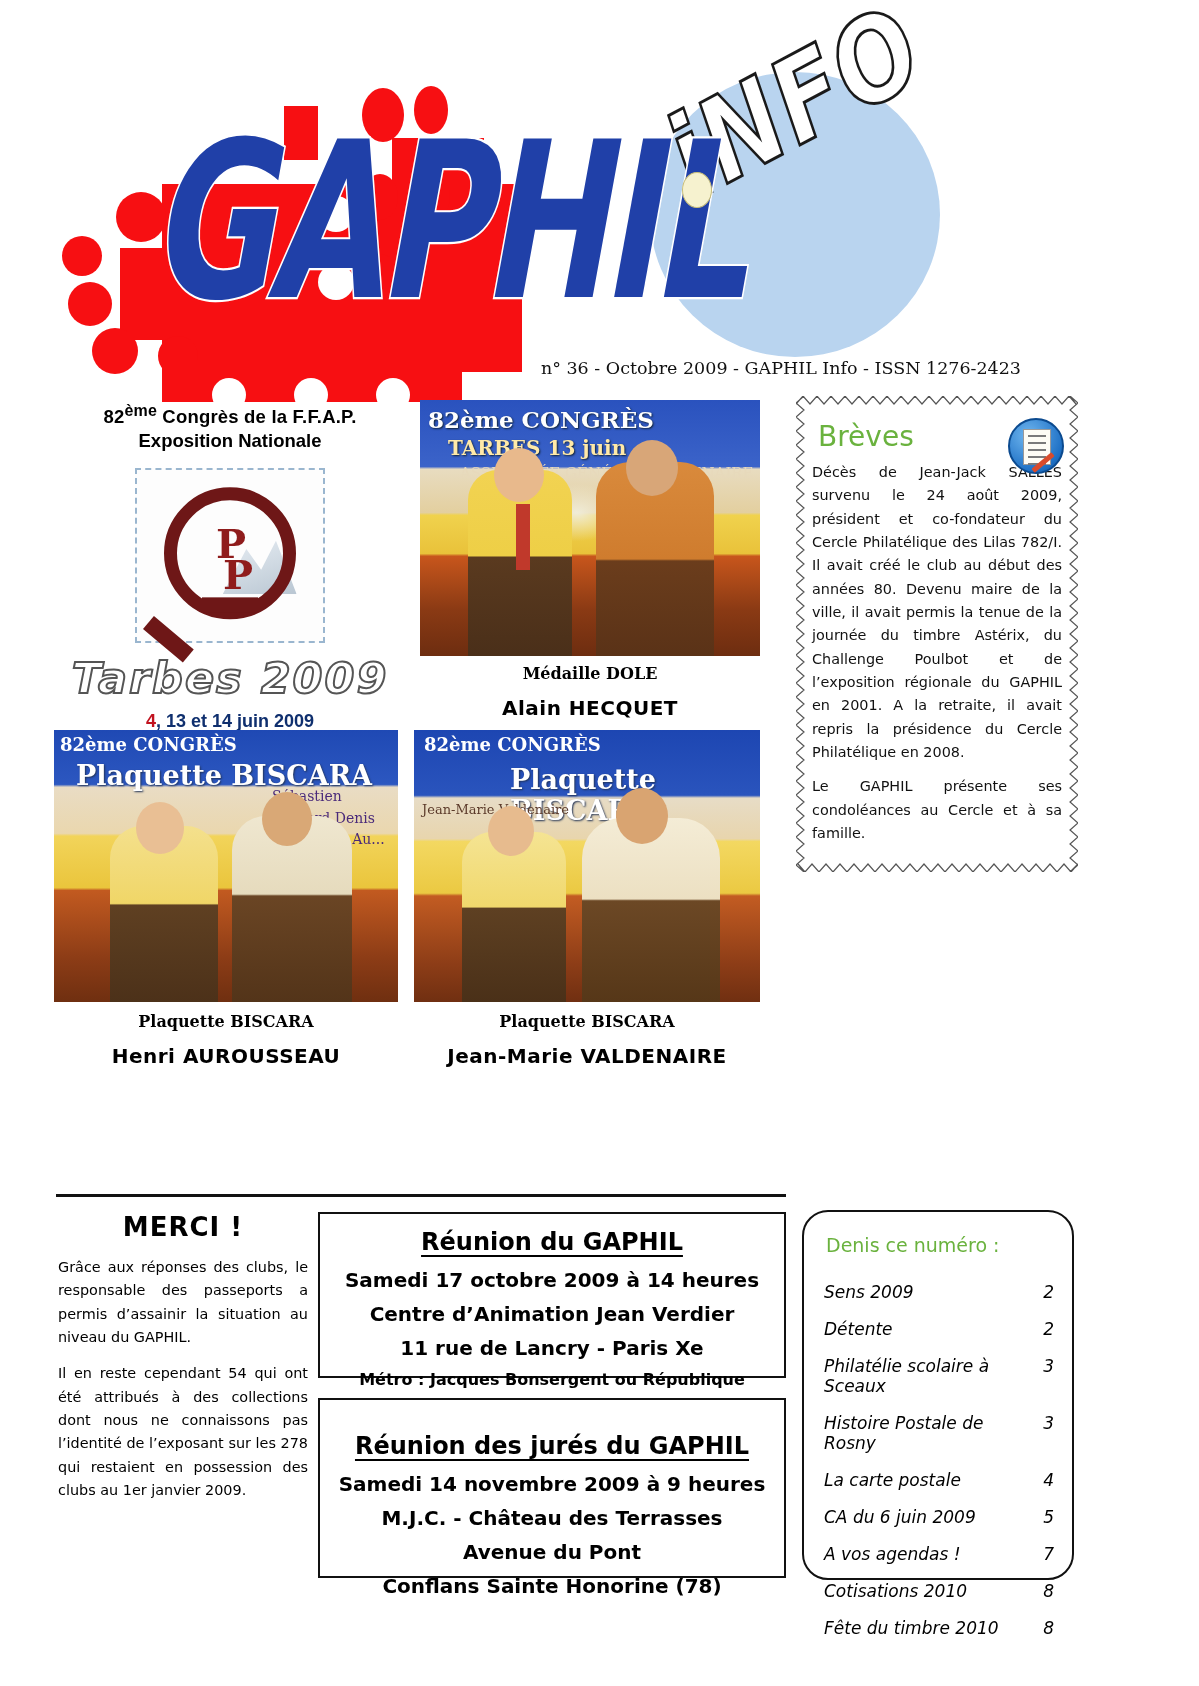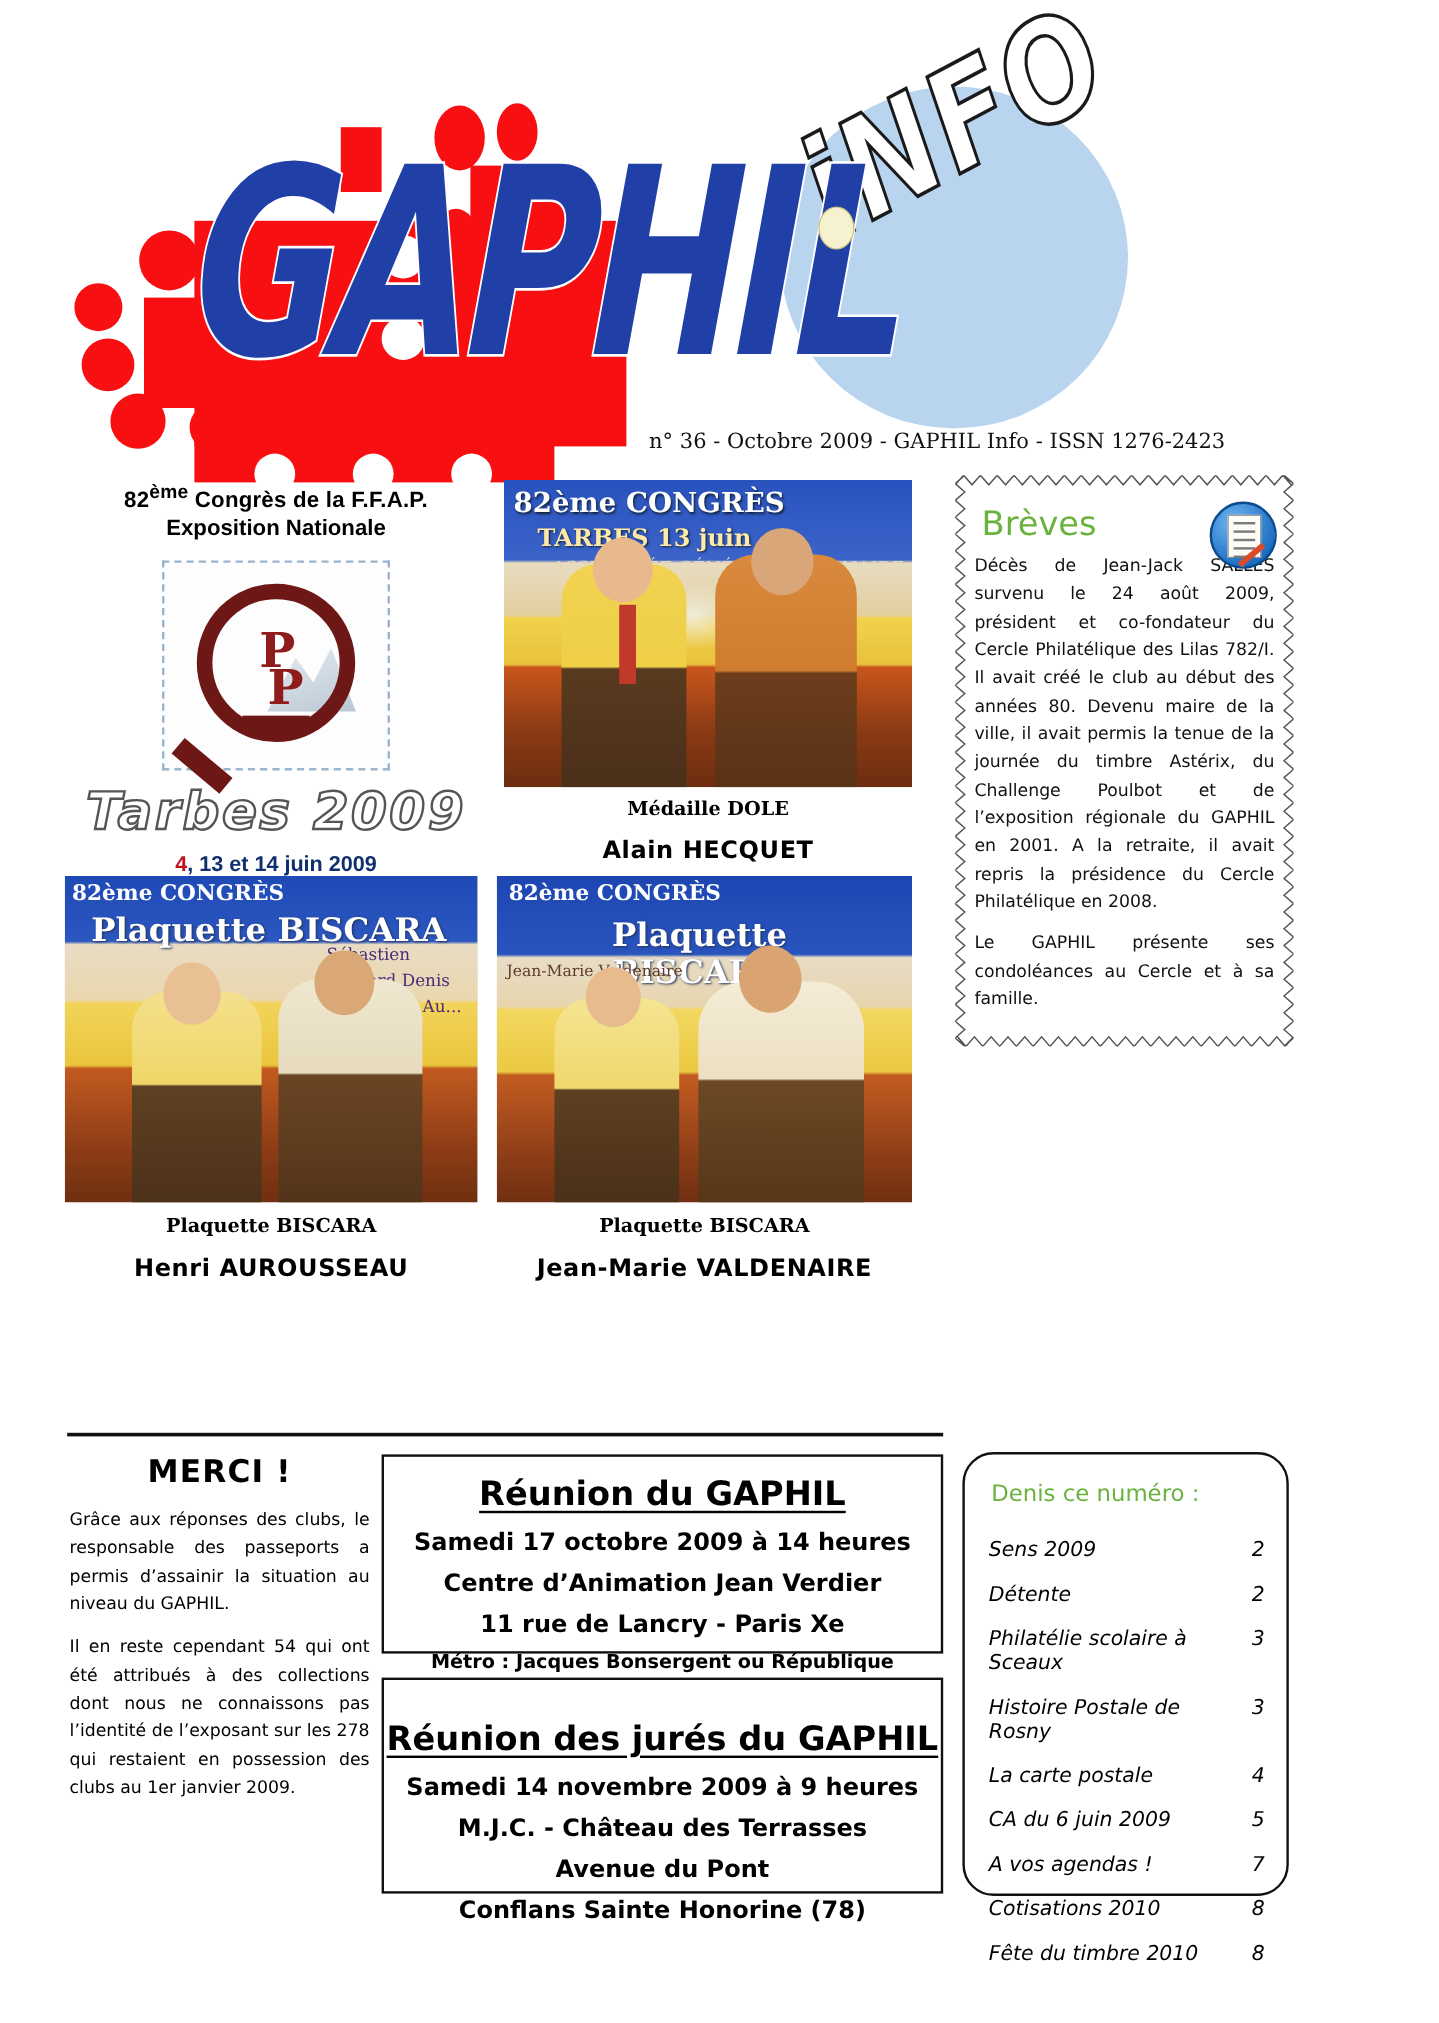--- a/index.html
+++ b/index.html
@@ -246,21 +246,21 @@
   }
 
   .mbox {
     position:absolute; border:2.5px solid #111; background:#fff;
     text-align:center;
   }
   #mbox1 { left:318px; top:1212px; width:468px; height:166px; padding-top:14px; }
   #mbox2 { left:318px; top:1398px; width:468px; height:180px; padding-top:32px; }
   .mbox h3 {
     margin:0 0 12px 0; font-family:"DejaVu Sans", sans-serif;
-    font-weight:bold; font-size:28px; text-decoration:underline;
+    font-weight:bold; font-size:24px; text-decoration:underline;
     text-underline-offset:5px;
   }
   .mbox .ln {
     font-family:"DejaVu Sans", sans-serif; font-weight:bold;
     font-size:20px; margin-bottom:10px;
   }
   .mbox .sub {
     font-family:"DejaVu Sans", sans-serif; font-weight:bold; font-size:16px;
   }
 

